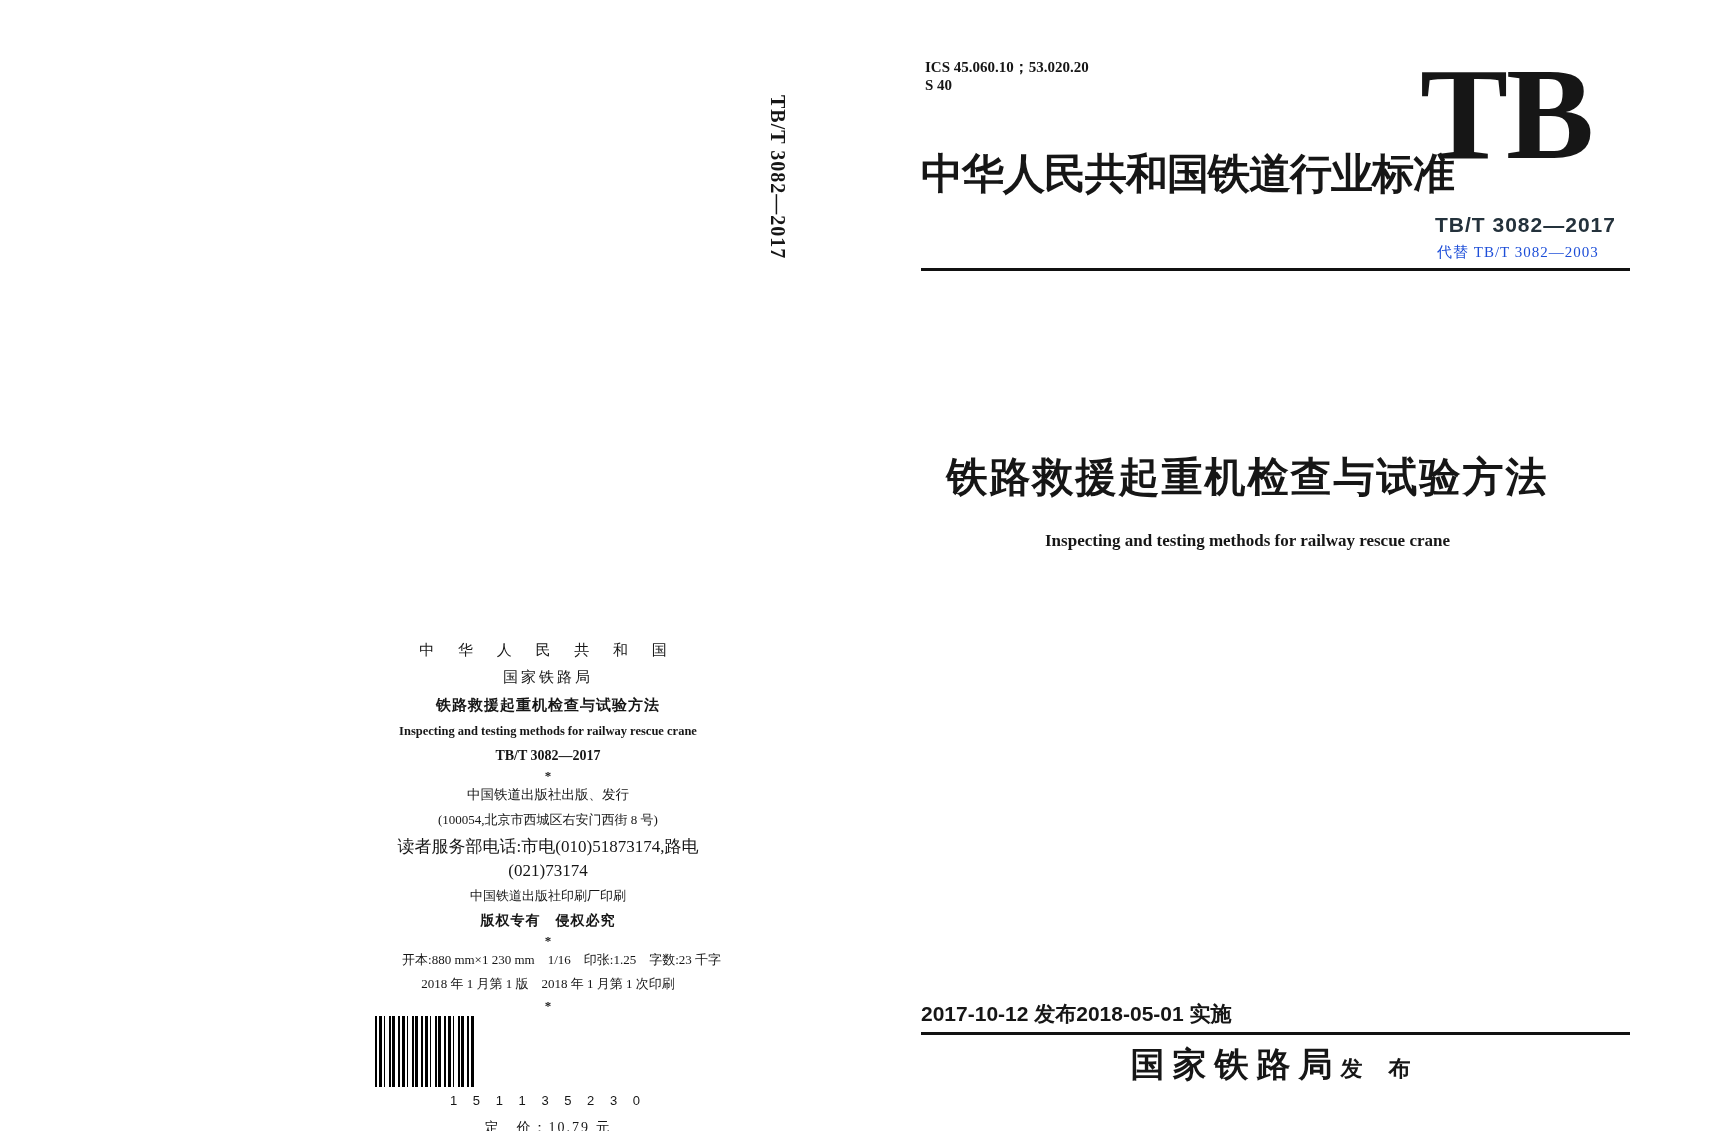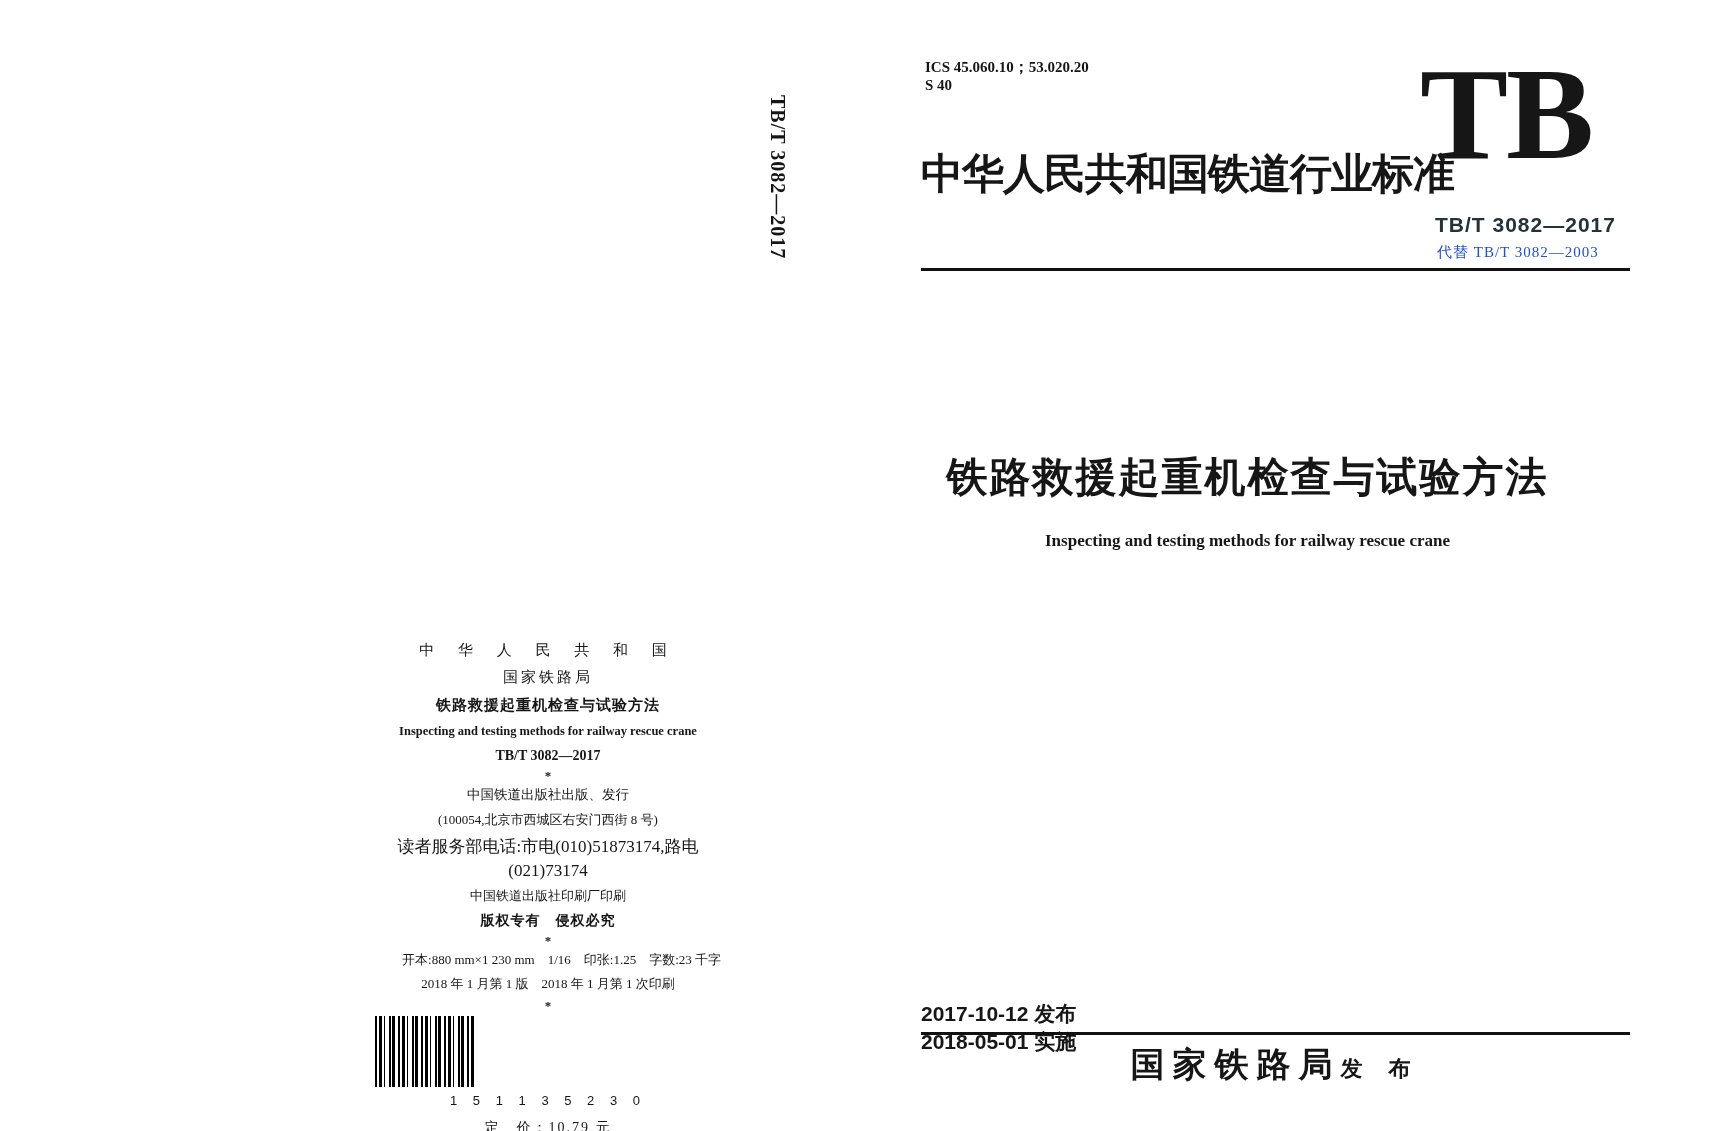--- a/index.html
+++ b/index.html
@@ -80,21 +80,21 @@
   }
   .title-en{
     font-family:"Liberation Serif", serif;
     font-weight:bold;font-size:17px;margin:26px 0 0 0;
     transform:translateX(-28px);
   }
   .date-row{
     position:absolute;left:921px;top:1000px;width:709px;
     display:flex;
     font-family:"Liberation Sans", sans-serif;
-    font-weight:bold;font-size:21px;flex-direction:column;
+    font-weight:bold;font-size:21px;
   }
   .rule-bottom{position:absolute;left:921px;top:1032px;width:709px;height:3px;background:#111;}
   .issuer-row{
     position:absolute;left:921px;top:1042px;width:709px;text-align:center;white-space:nowrap;
   }
   .issuer-name{
     font-family:"Liberation Serif", serif;
     font-weight:bold;font-size:34px;letter-spacing:8px;
   }
   .issuer-action{

